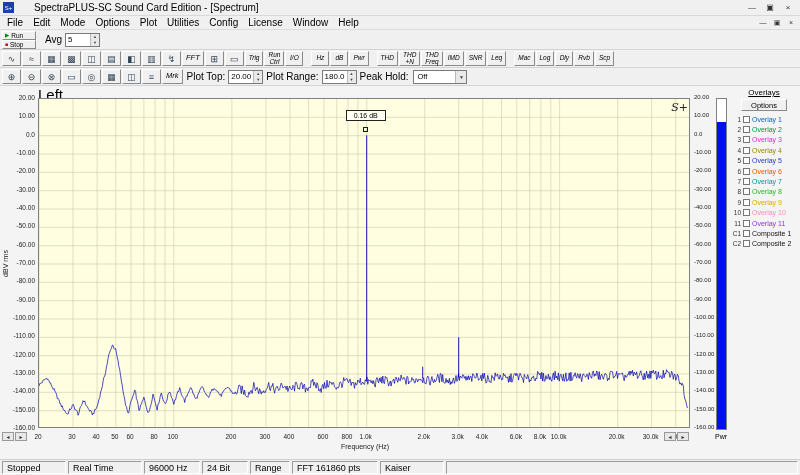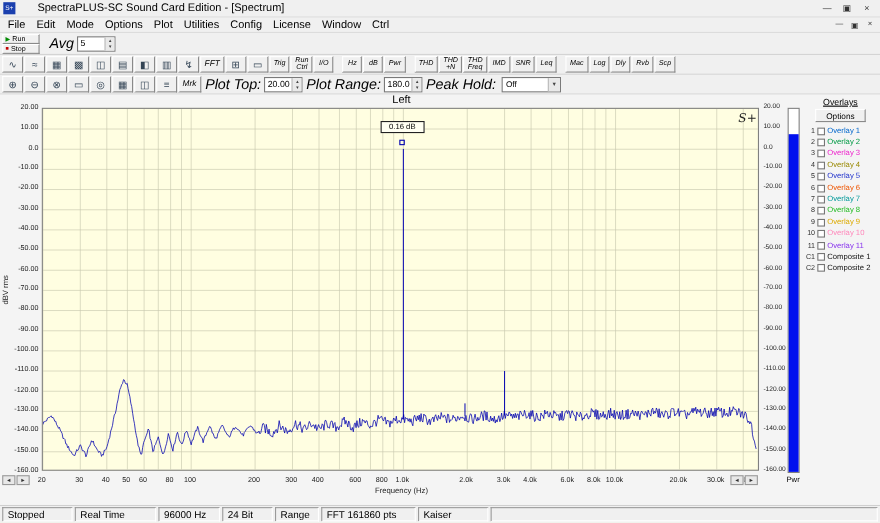--- a/index.html
+++ b/index.html
@@ -37,37 +37,37 @@
   .txt-btn { height:15px; min-width:18px; padding:0 3px; font-size:6.5px; line-height:6.5px;
     white-space:pre-line; text-align:center; margin-right:1px;font-style:italic; }
   .gap { margin-left:7px; }
   .runstop { display:flex; flex-direction:column; margin-right:6px; }
   .rsbtn { width:34px; height:9px; font-size:6.5px; display:flex; align-items:center;
     gap:2px; padding:0 2px; background:#f0f0f0; border:1px solid;
     border-color:#fff #8a8a8a #8a8a8a #fff; }
   .g { font-style:normal; }
   .g.run { color:#008a00; font-size:5.5px; }
   .g.stop { color:#c00000; font-size:5px; }
-  .lbl { font-size:13px; margin:0 3px;font-style:italic; }
+  .lbl { font-size:10px; margin:0 3px; }
   .spinner { display:inline-flex; background:#fff; border:1px solid #7a7a7a; height:14px;
     align-items:stretch; }
   .spinval { min-width:24px; font-size:8px; padding:1px 2px; }
   .spinarrows { display:flex; flex-direction:column; width:9px; border-left:1px solid #bbb;
     background:#e9e9e9; }
   .spinarrows i { font-style:normal; font-size:4px; line-height:6px; text-align:center; color:#444; }
   .combo { display:inline-flex; background:#fff; border:1px solid #7a7a7a; height:14px;
     margin-left:6px; align-items:center; }
   .comboval { width:185px; font-size:7.5px; padding:0 3px; white-space:nowrap; overflow:hidden; }
   .combobtn { width:11px; height:100%; background:#e9e9e9; border-left:1px solid #bbb;
     font-size:5px; display:flex; align-items:center; justify-content:center; color:#444; }
 
   
   .plotwrap { position:relative; height:373px; background:#f4f4f4; }
-  .plot-title { position:absolute; left:38px; top:0; width:654px; text-align:center;
-    font-size:10px; }
+  .plot-title { position:absolute; left:38px; top:0; width:654px; text-align:left;
+    font-size:15px; }
   .ylab { position:absolute; left:0; top:12px; width:11px; height:330px; display:flex;
     align-items:center; justify-content:center; }
   .ylab span { transform:rotate(-90deg); font-size:7px; white-space:nowrap; color:#222; }
   #ylabels-left { position:absolute; left:11px; top:0; width:25px; height:360px; }
   #ylabels-left .ytick { position:absolute; right:1px; font-size:6.5px; color:#222; }
   #ylabels-right { position:absolute; left:694px; top:0; width:21px; height:360px; }
   #ylabels-right .ytick { position:absolute; left:0; font-size:6px; color:#222; }
   #plot-svg { position:absolute; border:1px solid #808080; }
   .splogo { position:absolute; left:660px; top:15px; width:28px; text-align:right;
     font-family:"DejaVu Serif", serif; font-style:italic; font-size:11px; color:#222; }
@@ -124,21 +124,21 @@
     <span id="menu-items">
         <span class="menu-item">File</span>
         <span class="menu-item">Edit</span>
         <span class="menu-item">Mode</span>
         <span class="menu-item">Options</span>
         <span class="menu-item">Plot</span>
         <span class="menu-item">Utilities</span>
         <span class="menu-item">Config</span>
         <span class="menu-item">License</span>
         <span class="menu-item">Window</span>
-        <span class="menu-item">Ctrl</span>
+        <span class="menu-item">Help</span>
       </span>
     <span class="wc small">
       <span class="wcbtn">—</span>
       <span class="wcbtn">▣</span>
       <span class="wcbtn">×</span>
     </span>
   </div>
 
   <div class="toolbar tb1">
     <span class="runstop">

